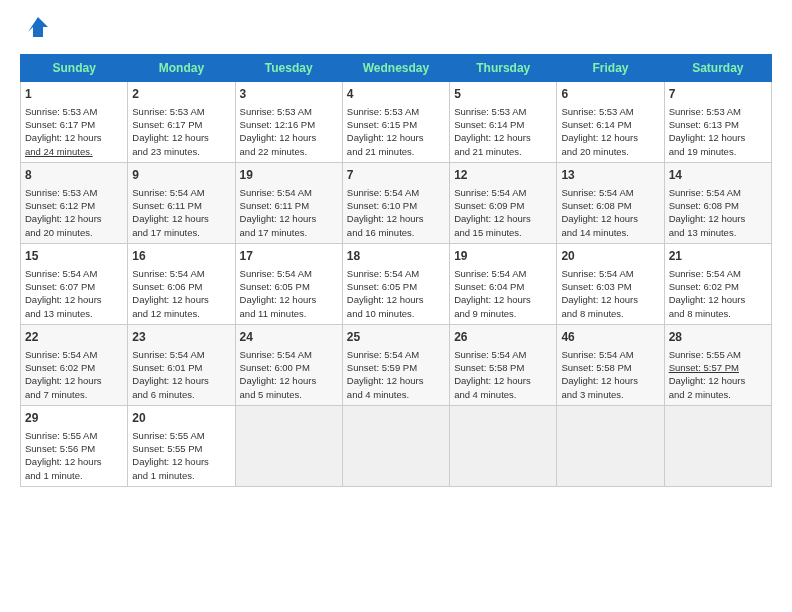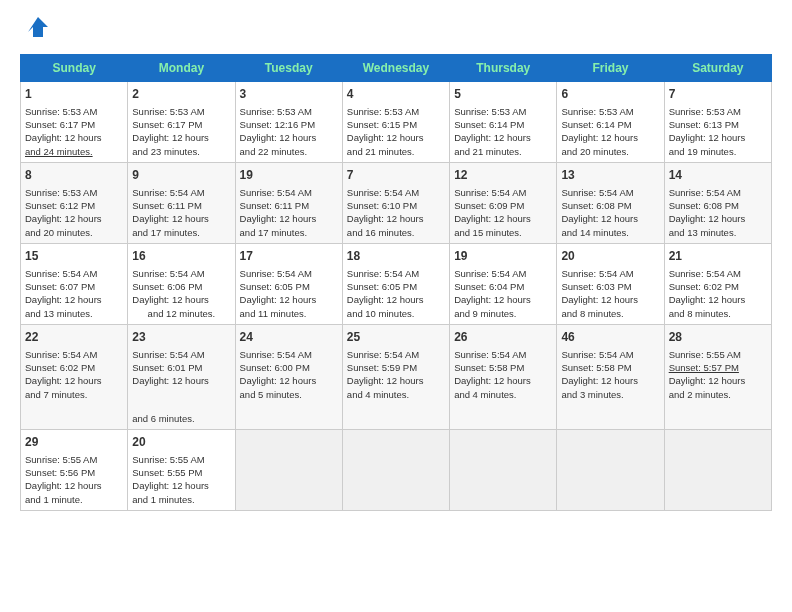--- a/index.html
+++ b/index.html
@@ -232,21 +232,21 @@
             <span style="display: block;">Sunrise: 5:54 AM</span>
             <span style="display: block;">Sunset: 6:07 PM</span>
             <span style="display: block;">Daylight: 12 hours</span>
             <span style="display: block;">and 13 minutes.</span>
           </td>
           <td>
             <span class="day-num">16</span>
             <span style="display: block;">Sunrise: 5:54 AM</span>
             <span style="display: block;">Sunset: 6:06 PM</span>
             <span style="display: block;">Daylight: 12 hours</span>
-            <span style="display: block; text-align: center;">and 12 minutes.</span>
+            <span style="display: block;">and 12 minutes.</span>
           </td>
           <td>
             <span class="day-num">17</span>
             <span style="display: block;">Sunrise: 5:54 AM</span>
             <span style="display: block;">Sunset: 6:05 PM</span>
             <span style="display: block;">Daylight: 12 hours</span>
             <span style="display: block;">and 11 minutes.</span>
           </td>
           <td>
             <span class="day-num">18</span>
@@ -283,21 +283,21 @@
             <span style="display: block;">Sunrise: 5:54 AM</span>
             <span style="display: block;">Sunset: 6:02 PM</span>
             <span style="display: block;">Daylight: 12 hours</span>
             <span style="display: block;">and 7 minutes.</span>
           </td>
           <td>
             <span class="day-num">23</span>
             <span style="display: block;">Sunrise: 5:54 AM</span>
             <span style="display: block;">Sunset: 6:01 PM</span>
             <span style="display: block;">Daylight: 12 hours</span>
-            <span style="display: block; margin-top: 24px;">and 6 minutes.</span>
+            <span style="display: block;">and 6 minutes.</span>
           </td>
           <td>
             <span class="day-num">24</span>
             <span style="display: block;">Sunrise: 5:54 AM</span>
             <span style="display: block;">Sunset: 6:00 PM</span>
             <span style="display: block;">Daylight: 12 hours</span>
             <span style="display: block;">and 5 minutes.</span>
           </td>
           <td>
             <span class="day-num">25</span>

